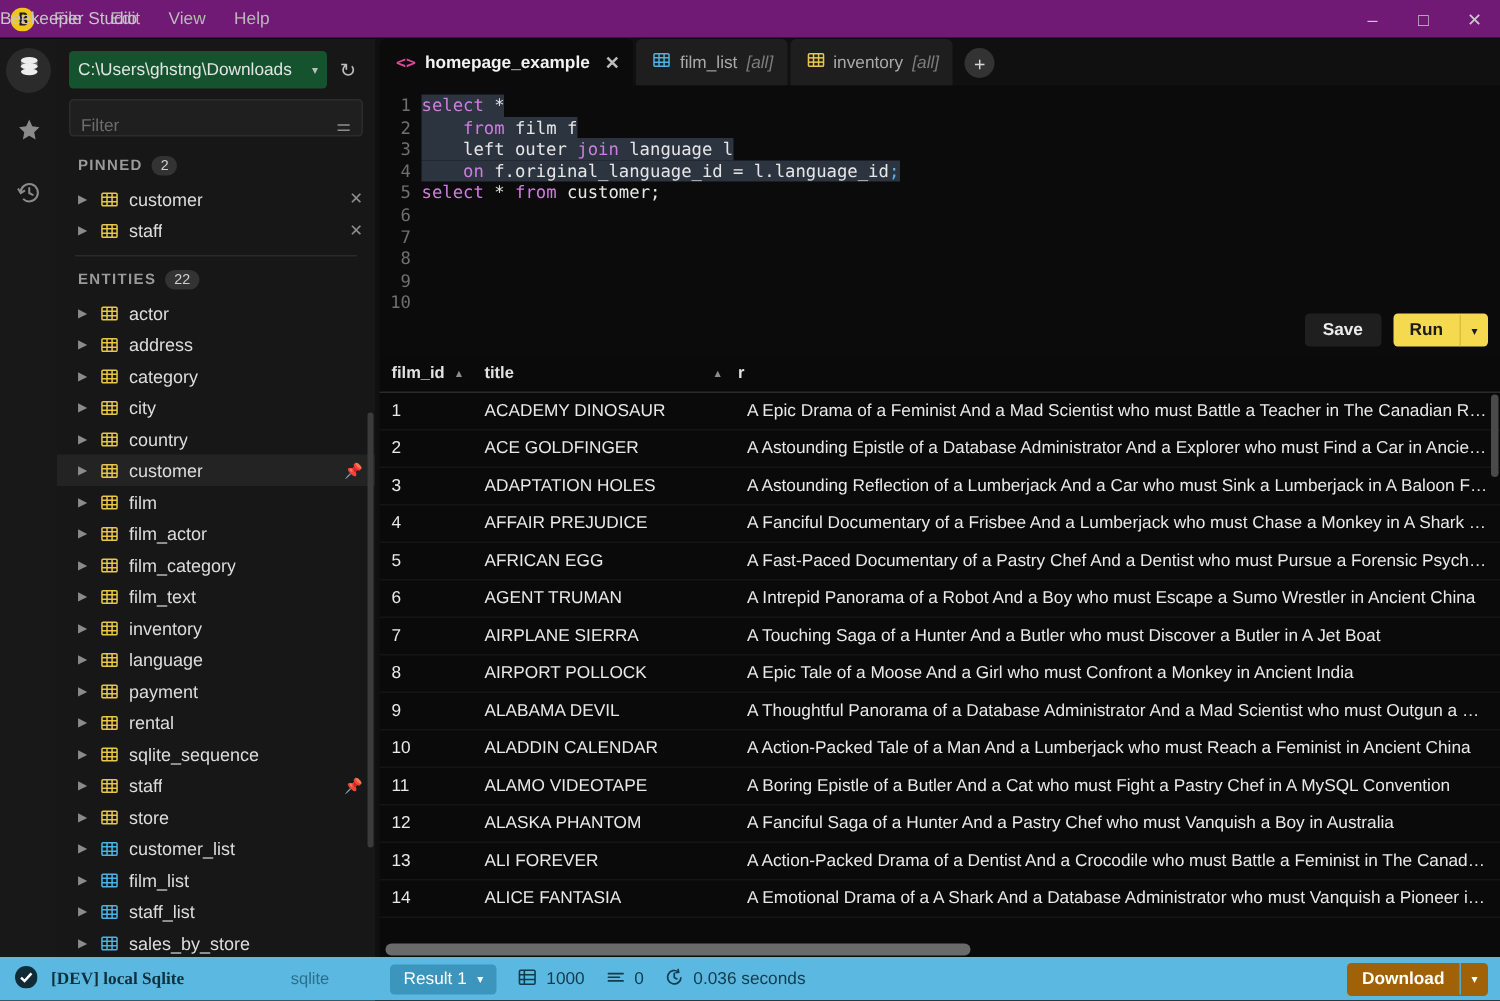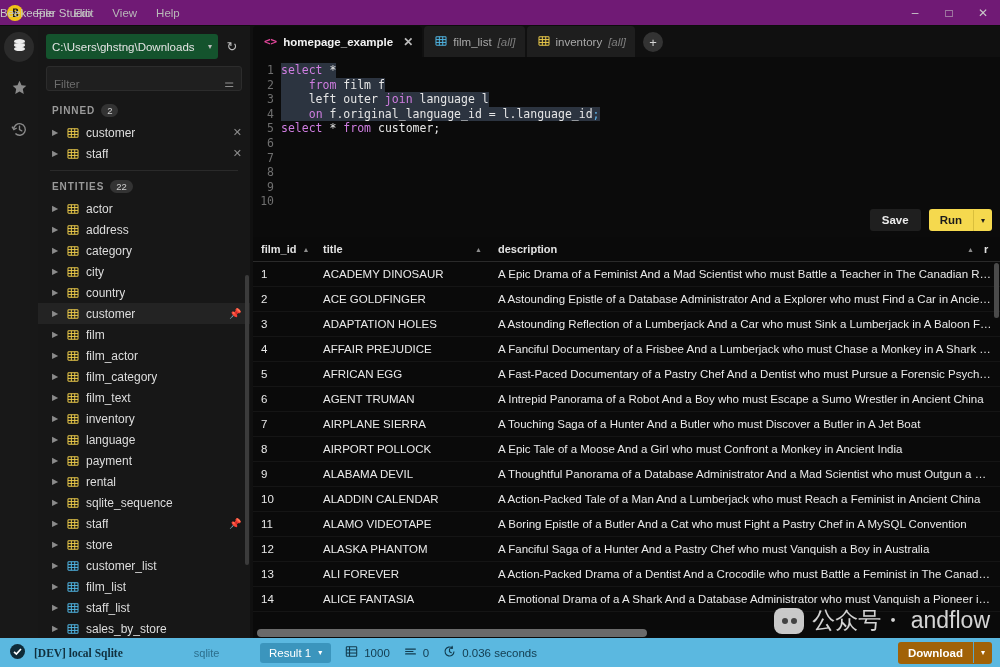--- a/index.html
+++ b/index.html
@@ -697,24 +697,20 @@
       <div class="results">
         <div class="rhead">
           <div class="hc c-id">
             <span>film_id</span>
             <span class="sortc">▲</span>
           </div>
           <div class="hc c-title">
             <span>title</span>
             <span class="sortc" style="margin-left:auto">▲</span>
           </div>
-          <div class="hc c-desc">
-            <span>description</span>
-            <span class="sortc" style="margin-left:auto">▲</span>
-          </div>
           <div class="hc" style="width:18px;flex:0 0 18px;padding:0 2px">
             <span>r</span>
           </div>
         </div>
         <div class="rows" id="result-rows">
             <div class="row">
               <span class="c c-id">1</span>
               <span class="c c-title">ACADEMY DINOSAUR</span>
               <span class="c c-desc">A Epic Drama of a Feminist And a Mad Scientist who must Battle a Teacher in The Canadian Rockies</span>
             </div>
@@ -839,20 +835,13 @@
       </div>
     </div>
     <div class="st-right">
       <div class="dl">
         <span class="lbl">Download</span>
         <span class="dd">▾</span>
       </div>
     </div>
   </div>
 
-  <div class="wm">
-    <span class="wm-ico">
-        <i></i>
-        <i></i>
-      </span>
-    <span>公众号・ andflow</span>
-  </div>
 </div>
 
 </body></html>

